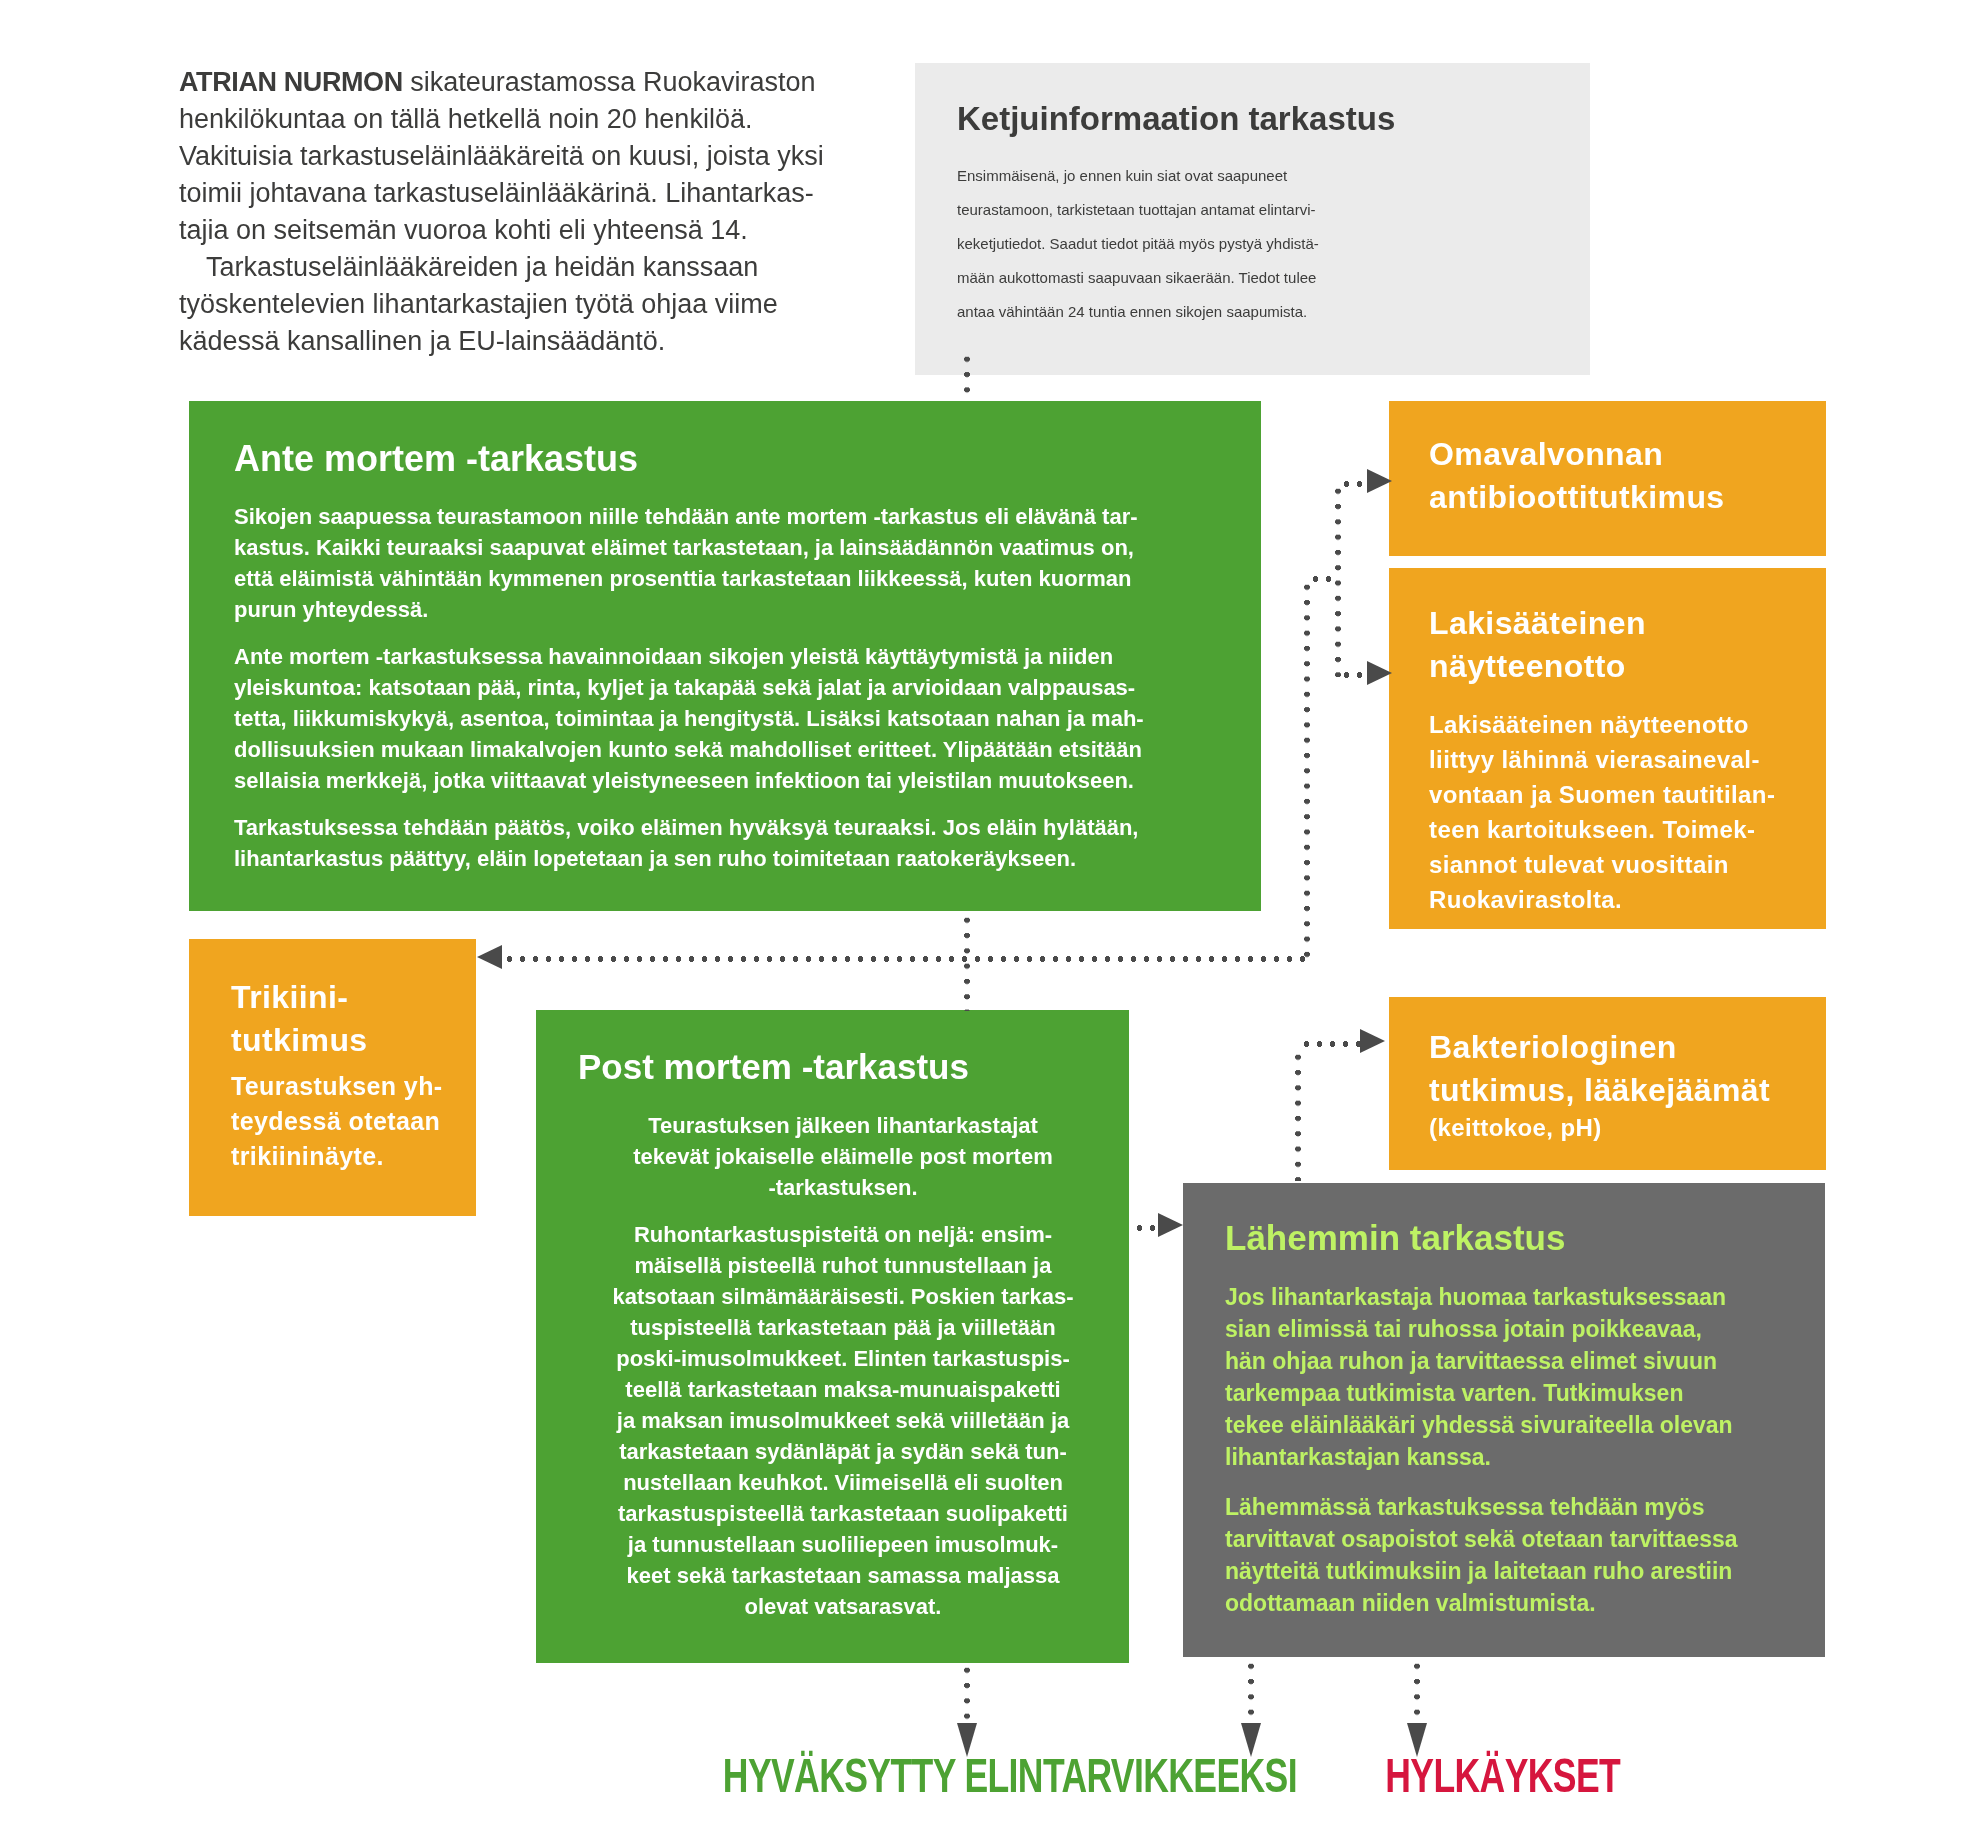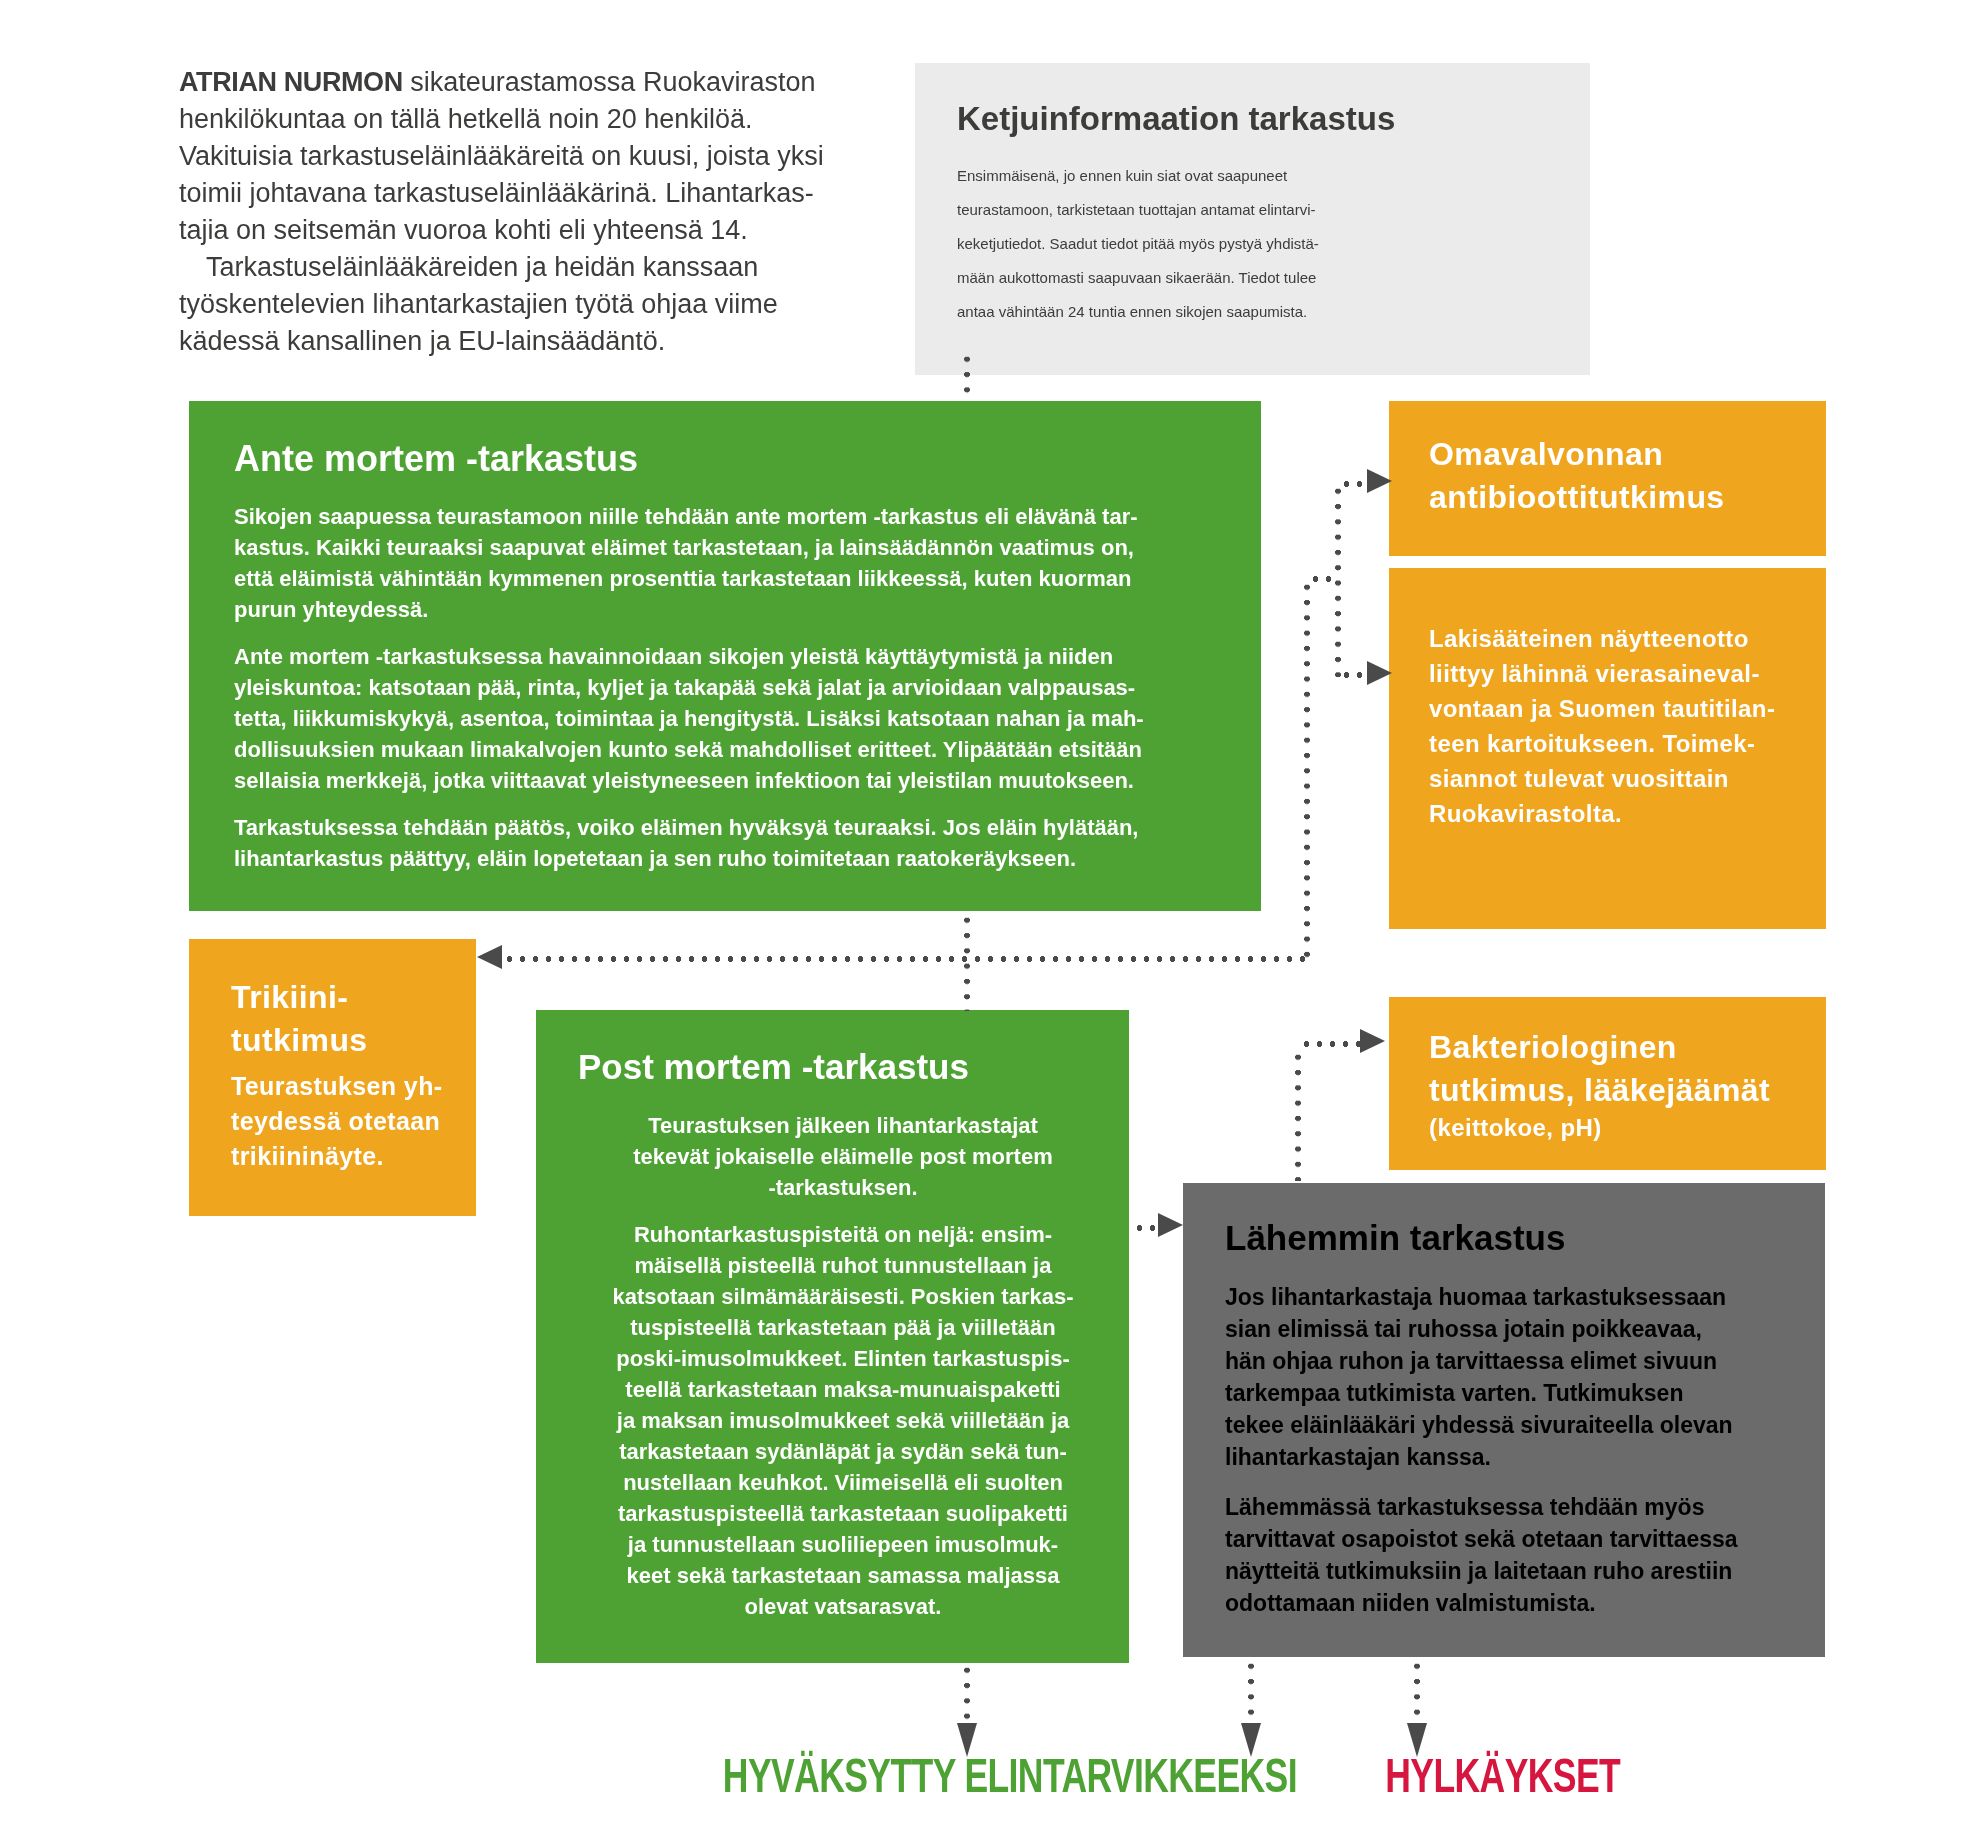--- a/index.html
+++ b/index.html
@@ -38,21 +38,21 @@
   .orange-box p  { font-size:24px; line-height:35px; font-weight:bold; }
   #omavalvonta { left:1389px; top:401px; width:437px; height:155px; padding:32px 16px 0 40px; }
   #lakisaateinen { left:1389px; top:568px; width:437px; height:361px; padding:34px 16px 0 40px; }
   #lakisaateinen p { margin-top:19.3px; }
   #trikiini { left:189px; top:939px; width:287px; height:277px; padding:37px 13px 0 42px; }
   #trikiini p { margin-top:7px; font-size:25px; }
   #bakterio { left:1389px; top:997px; width:437px; height:173px; padding:29px 16px 4px 40px; }
   #bakterio .sub { font-size:24px; font-weight:bold; margin-top:1.6px; }
 
   
-  .dark-box { background:#6B6B6B; color:#000000; }
+  .dark-box { background:#6B6B6B; color:#bef264; }
   #lahemmin { left:1183px; top:1183px; width:642px; height:474px; padding:35px 21px 0 42px; }
   #lahemmin h2 { font-size:35px; font-weight:bold; margin-bottom:22.6px; }
   #lahemmin p  { font-size:23px; line-height:32px; font-weight:bold; margin-bottom:18px; }
 
   
   .vdots, .hdots { position:absolute; }
   .vdots { width:8px;
     background-image:radial-gradient(circle 2.8px at 4px 7.3px,#4A4A4A 98%,transparent 100%);
     background-size:8px 15.3px; background-repeat:repeat-y; }
   .hdots { height:8px;
@@ -109,20 +109,22 @@
     <p class="pre">Tarkastuksessa tehdään päätös, voiko eläimen hyväksyä teuraaksi. Jos eläin hylätään,
 lihantarkastus päättyy, eläin lopetetaan ja sen ruho toimitetaan raatokeräykseen.</p>
   </section>
 
   <section class="box orange-box" id="omavalvonta">
     <h2>Omavalvonnan
 antibioottitutkimus</h2>
   </section>
 
   <section class="box orange-box" id="lakisaateinen">
+    <h2>Lakisääteinen
+näytteenotto</h2>
     <p class="pre">Lakisääteinen näytteenotto
 liittyy lähinnä vierasaineval-
 vontaan ja Suomen tautitilan-
 teen kartoitukseen. Toimek-
 siannot tulevat vuosittain
 Ruokavirastolta.</p>
   </section>
 
   <section class="box orange-box" id="trikiini">
     <h2>Trikiini-

